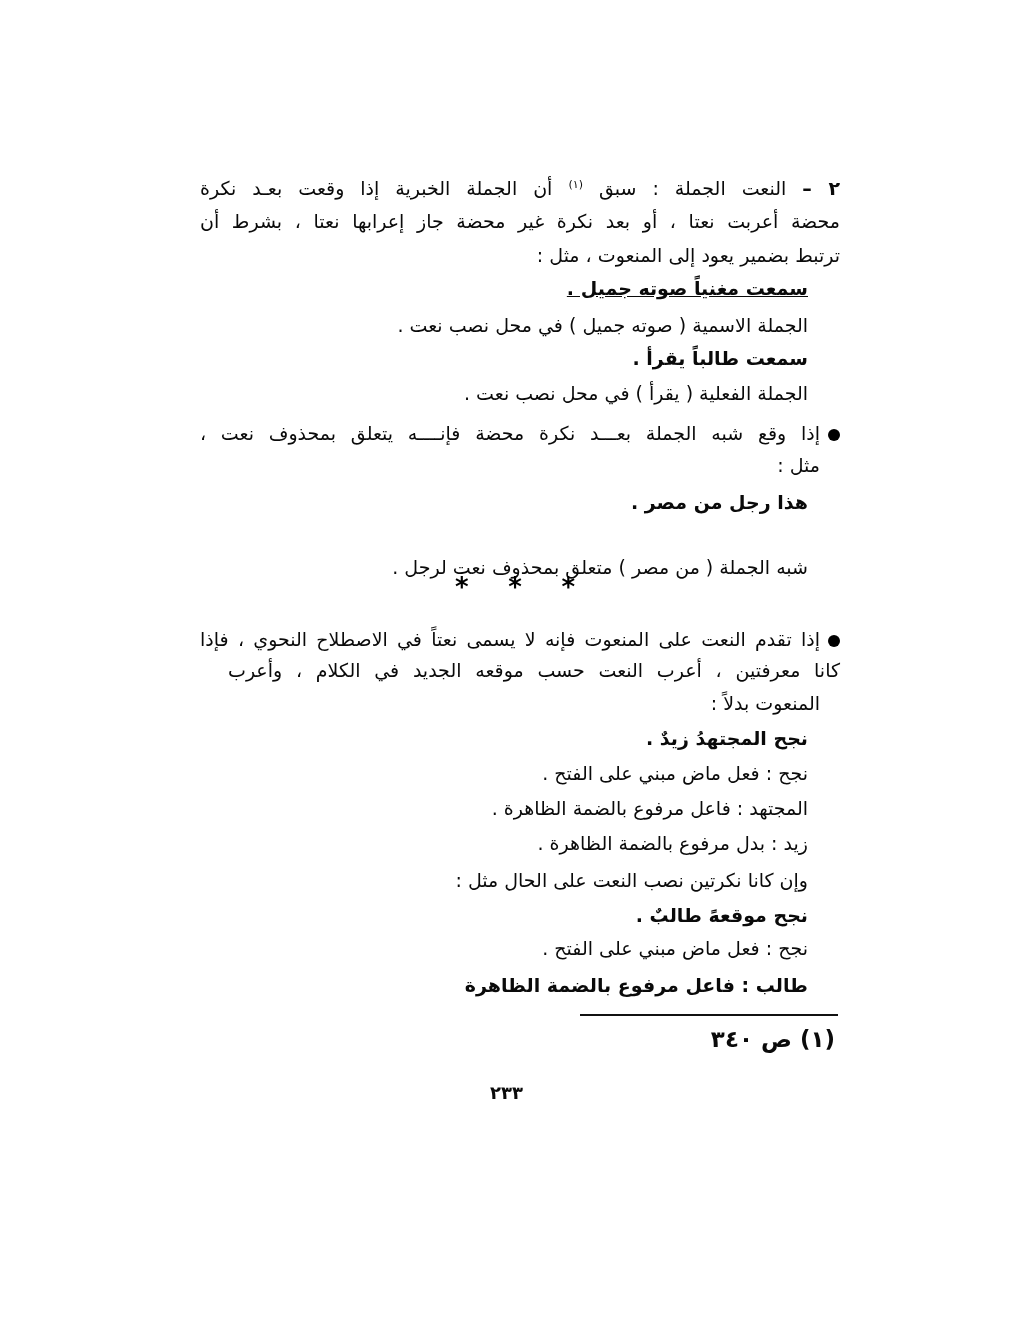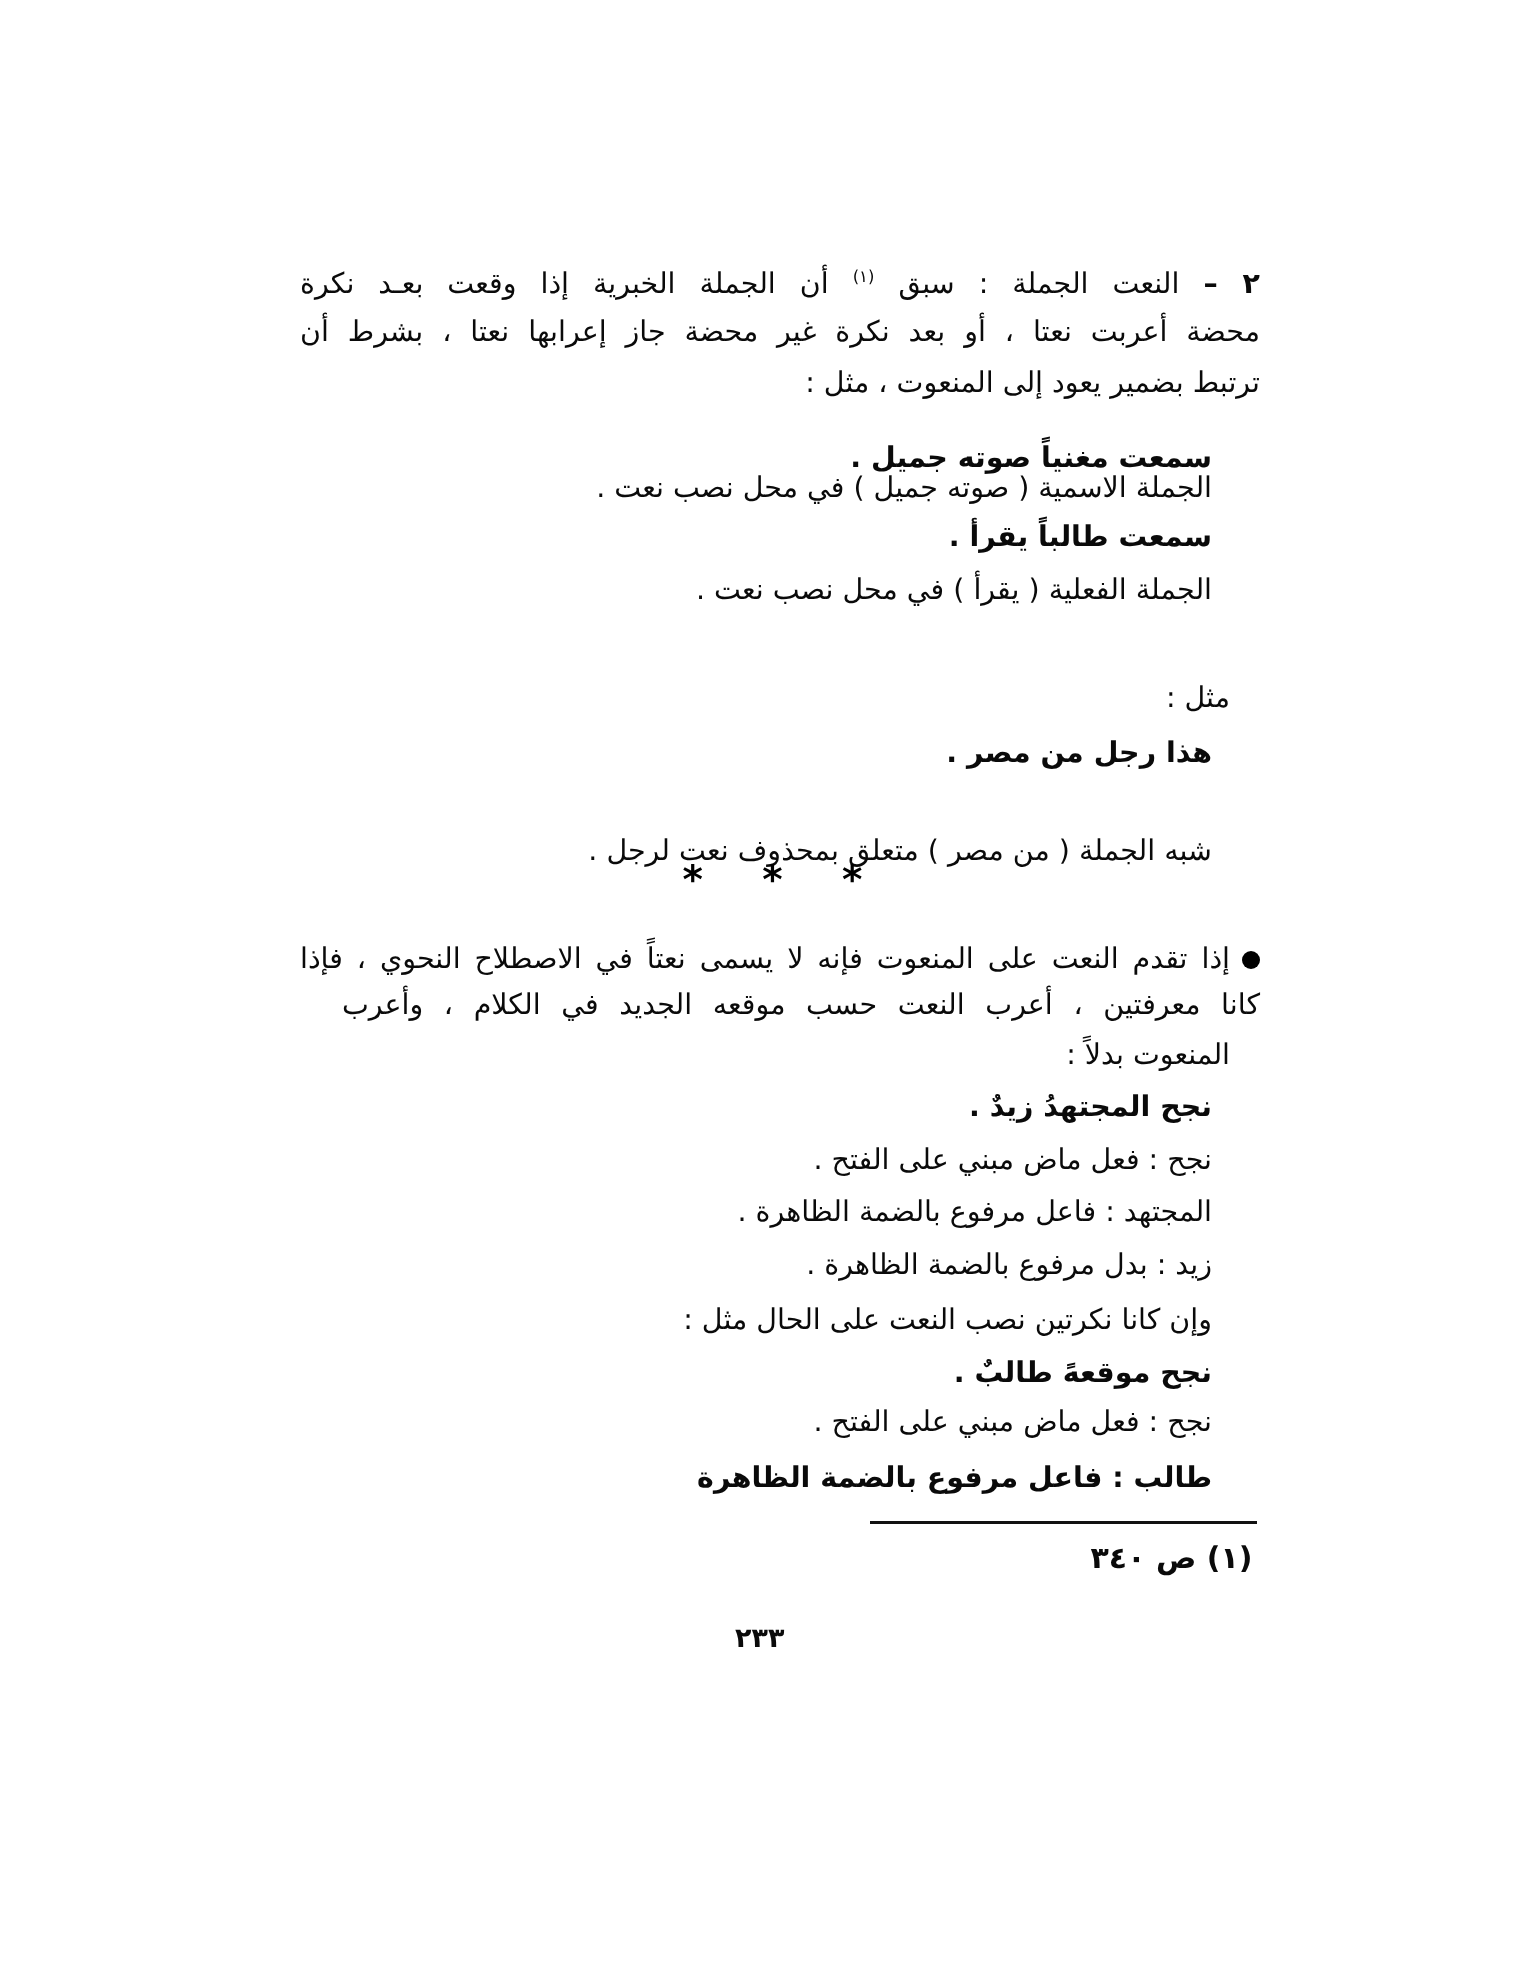--- a/index.html
+++ b/index.html
@@ -39,21 +39,21 @@
       position: absolute;
       left: 580px; top: 1014px;
       width: 258px; height: 2px;
       background: #111;
     }
     .footnote {
       position: absolute;
       right: 185px; top: 1026px;
       direction: rtl;
       font-family: "DejaVu Sans", sans-serif;
-      font-size: 20px; font-weight: bold;
+      font-size: 23px; font-weight: bold;
       color: #0a0a0a;
       white-space: nowrap;
     }
     .pagenum {
       position: absolute;
       left: 490px; top: 1082px;
       direction: rtl;
       font-family: "DejaVu Sans", sans-serif;
       font-size: 18px; font-weight: bold;
       color: #0a0a0a;
@@ -67,25 +67,28 @@
 
   <div class="line justify" style="top:170px; right:180px; width:640px;">
     <span class="bold">٢ –</span>
     <span>النعت الجملة : سبق</span>
     <span class="sup">(١)</span>
     <span>أن الجملة الخبرية إذا وقعت بعـد نكرة</span>
   </div>
   <div class="line justify" style="top:206px; right:180px; width:640px;">محضة أعربت نعتا ، أو بعد نكرة غير محضة جاز إعرابها نعتا ، بشرط أن</div>
   <div class="line" style="top:240px; right:180px;margin-left:36px;">ترتبط بضمير يعود إلى المنعوت ، مثل :</div>
 
-  <div class="line bold" style="top:290px; right:212px;">سمعت مغنياً صوته جميل .</div>
+  <div class="line bold" style="top:273px; right:212px;text-decoration:underline;">سمعت مغنياً صوته جميل .</div>
   <div class="line" style="top:310px; right:212px;">الجملة الاسمية ( صوته جميل ) في محل نصب نعت .</div>
   <div class="line bold" style="top:343px; right:212px;">سمعت طالباً يقرأ .</div>
   <div class="line" style="top:378px; right:212px;">الجملة الفعلية ( يقرأ ) في محل نصب نعت .</div>
 
+  <div class="line justify" style="top:418px; right:180px; width:640px;">
+    <span class="bullet"></span><span>إذا وقع شبه الجملة بعـــد نكرة محضة فإنــــه يتعلق بمحذوف نعت ،</span>
+  </div>
   <div class="line" style="top:450px; right:200px;">مثل :</div>
   <div class="line bold" style="top:487px; right:212px;">هذا رجل من مصر .</div>
   <div class="line" style="top:552px; right:212px;margin-left:44px;">شبه الجملة ( من مصر ) متعلق بمحذوف نعت لرجل .</div>
 
   <div class="stars">
     <span>*</span>
     <span>*</span>
     <span>*</span>
   </div>
 

